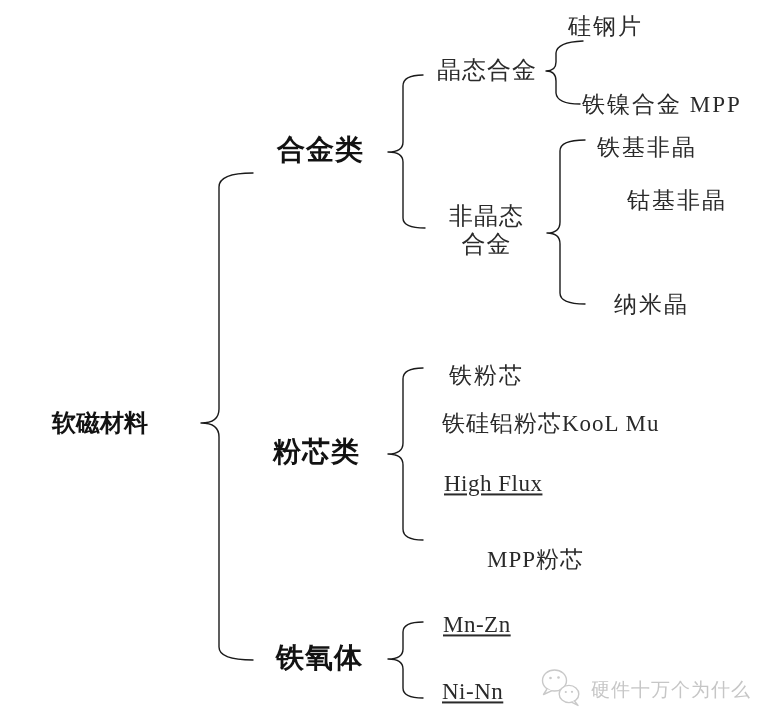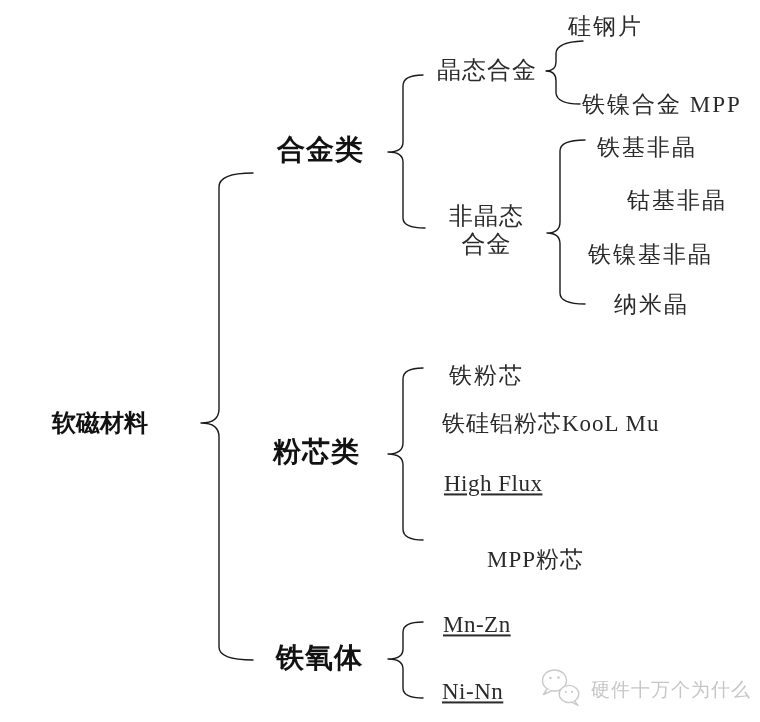--- a/index.html
+++ b/index.html
@@ -83,21 +83,20 @@
 
   <div class="label mid-label" style="left:437px; top:70px;">晶态合金</div>
   <div class="label mid-label two-line" style="left:449px; top:230px;">非晶态
 合金</div>
 
   <div class="label leaf-label" style="left:568px; top:27px;text-align:center;">硅钢片</div>
   <div class="label leaf-label" style="left:582px; top:105px;">铁镍合金 MPP</div>
 
   <div class="label leaf-label" style="left:597px; top:148px;text-align:right;">铁基非晶</div>
   <div class="label leaf-label" style="left:599px; top:201px;margin-left:28px;">钴基非晶</div>
-  <div class="label leaf-label" style="left:588px; top:255px;">铁镍基非晶</div>
   <div class="label leaf-label" style="left:614px; top:305px;">纳米晶</div>
 
   <div class="label leaf-label" style="left:449px; top:376px;">铁粉芯</div>
   <div class="label leaf-label" style="left:442px; top:424px; letter-spacing:1px;">铁硅铝粉芯KooL Mu</div>
   <div class="label leaf-label latin" style="left:444px; top:484px;">High Flux</div>
   <div class="label leaf-label" style="left:446px; top:560px; letter-spacing:1px;margin-left:41px;">MPP粉芯</div>
 
   <div class="label leaf-label latin" style="left:443px; top:625px;">Mn-Zn</div>
   <div class="label leaf-label latin" style="left:442px; top:692px;">Ni-Nn</div>
 

